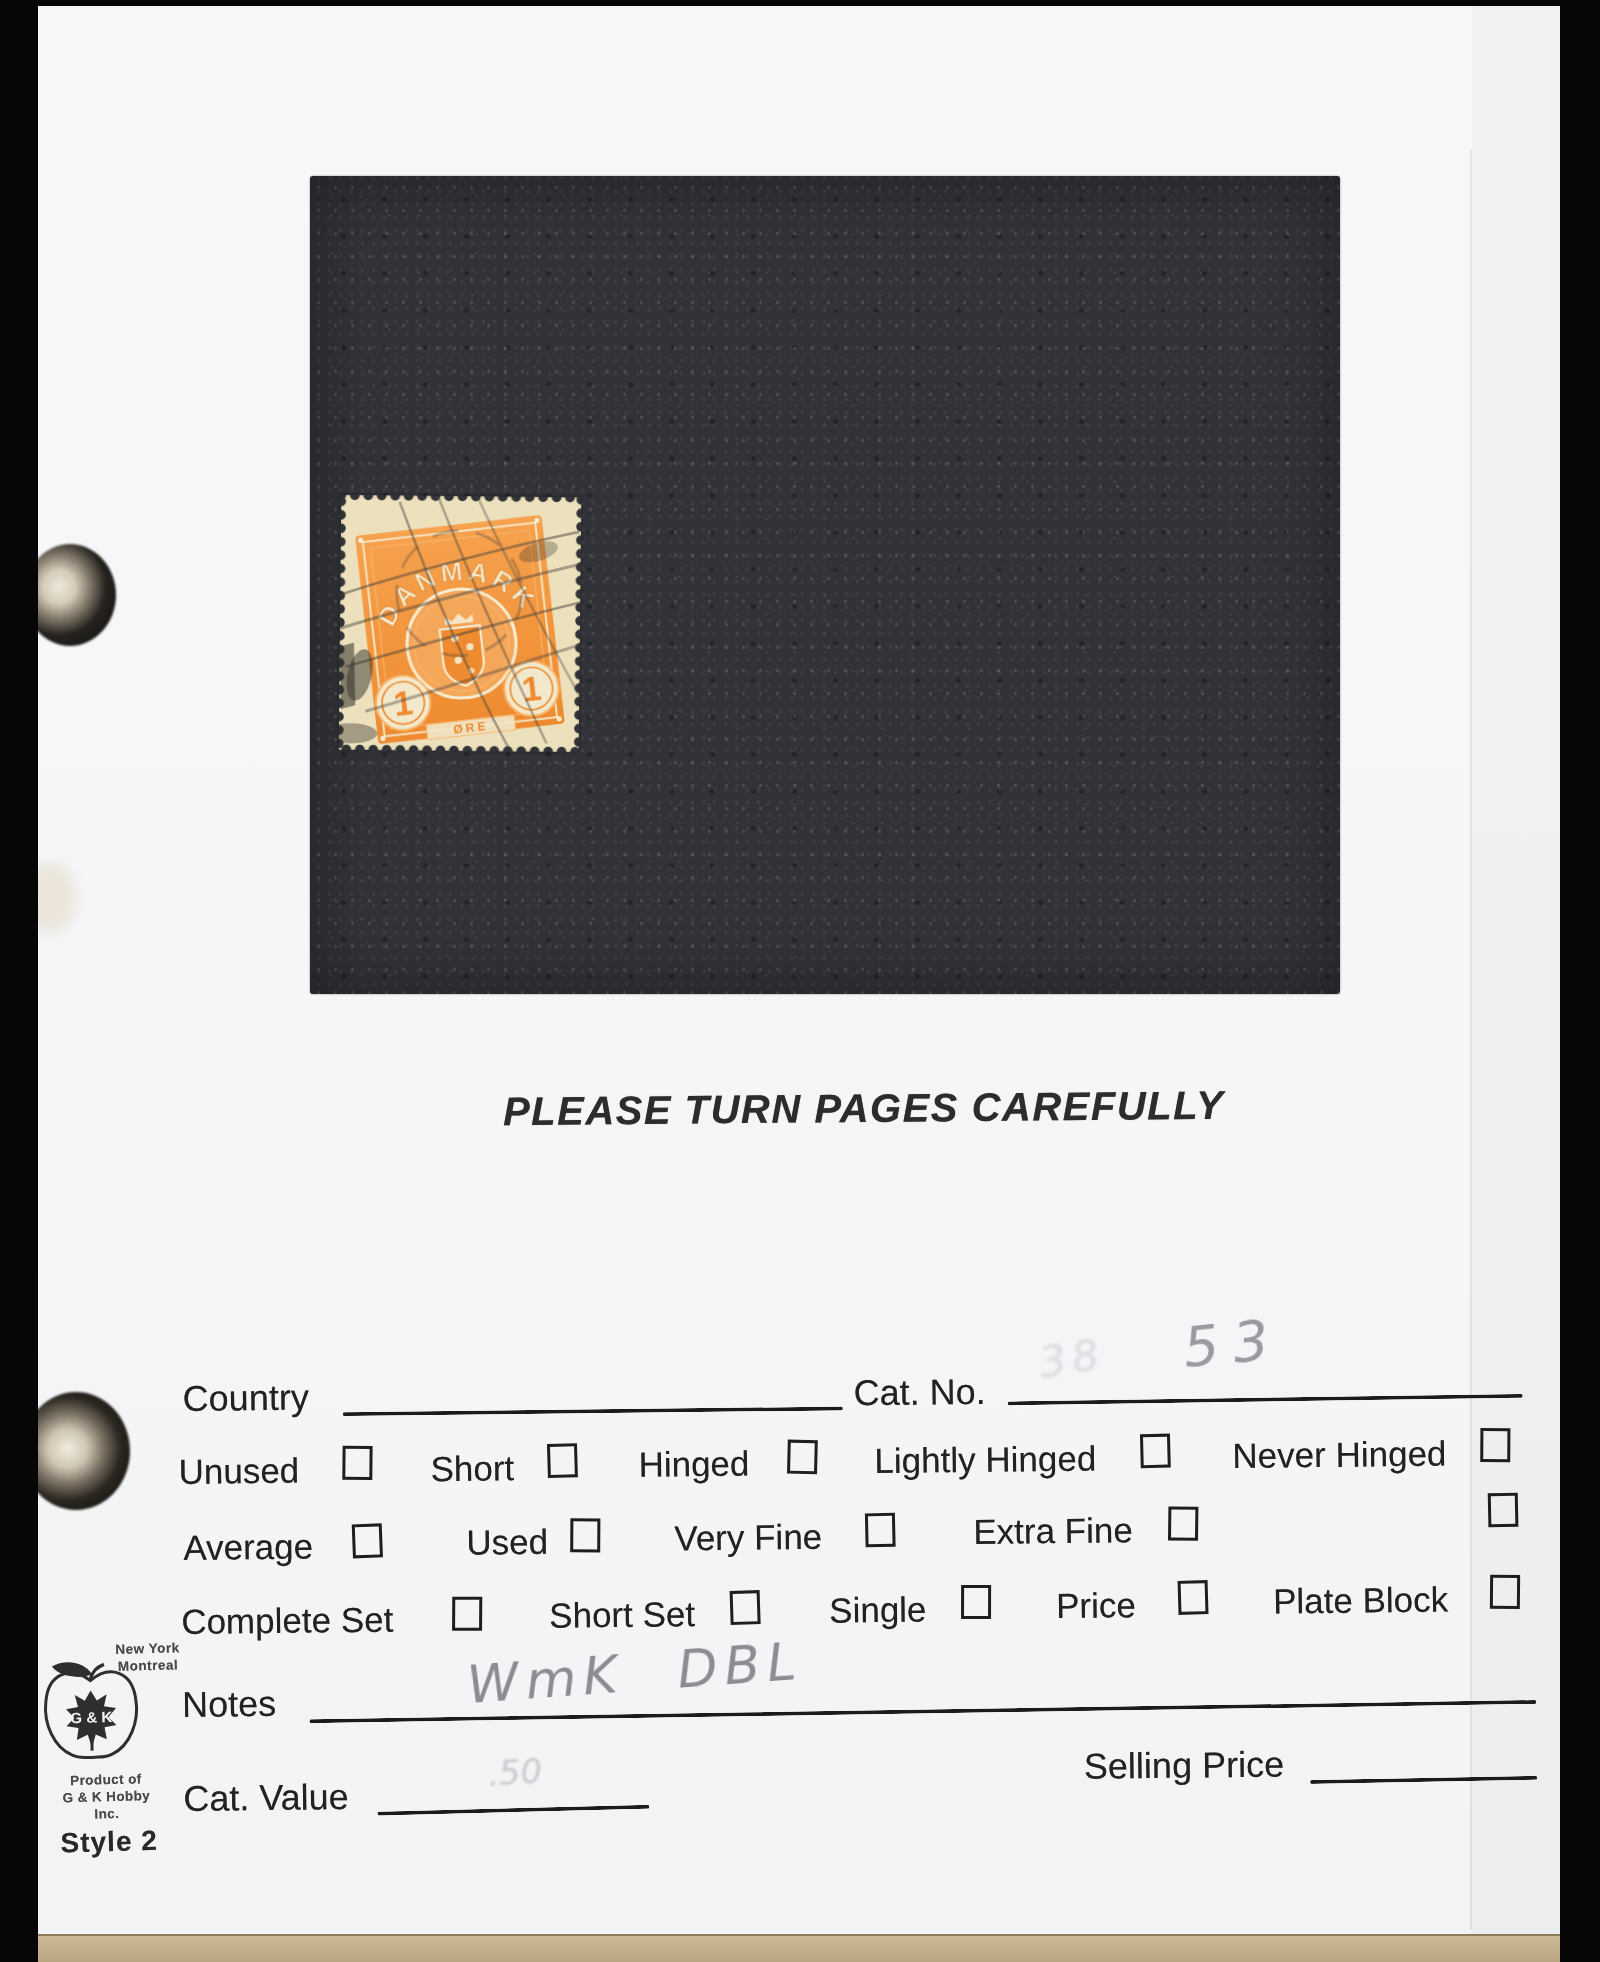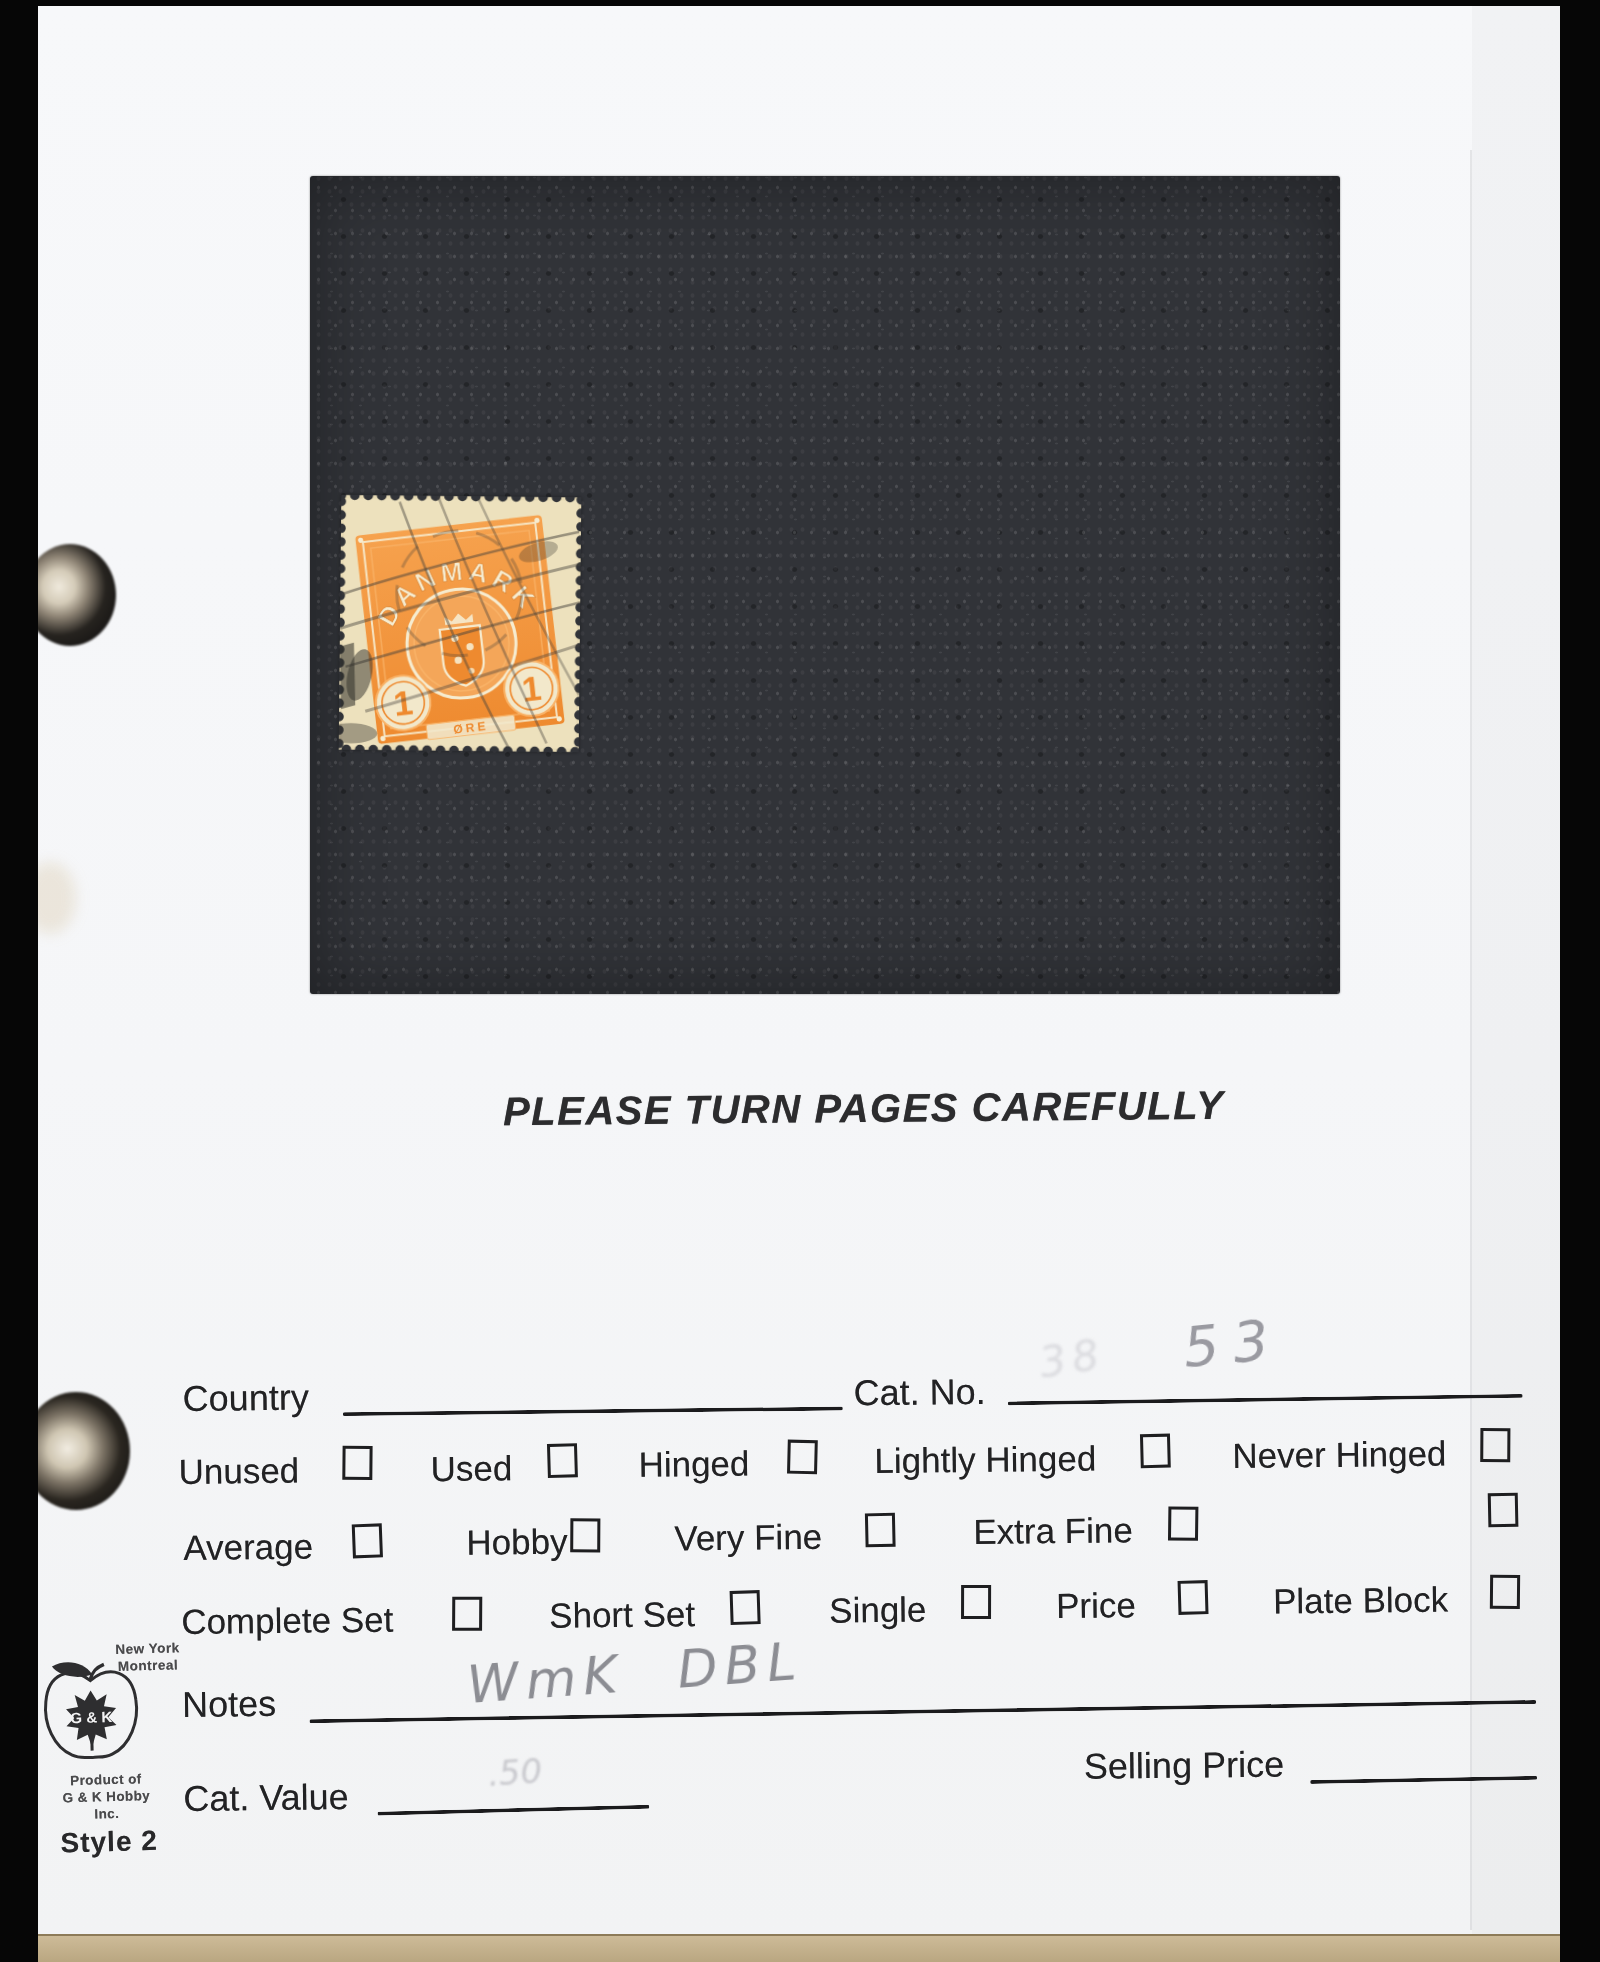--- a/index.html
+++ b/index.html
@@ -191,32 +191,32 @@
 
   <span class="flabel" style="left:185px;top:1378px">Country</span>
   <div class="uline" style="left:345px;top:1414px;width:500px"></div>
   <span class="flabel" style="left:856px;top:1380px">Cat. No.</span>
   <div class="uline" style="left:1010px;top:1410px;width:515px;transform:rotate(-0.2deg)"></div>
   <span class="hand hw-faint">38</span>
   <span class="hand hw-catno">53</span>
 
   <span class="flabel rowlabel" style="left:180px;top:1452px">Unused</span>
   <span class="cbx" style="left:344px;top:1448px;transform:rotate(1.2deg)"></span>
-  <span class="flabel rowlabel" style="left:432px;top:1452px">Used</span>
+  <span class="flabel rowlabel" style="left:432px;top:1452px">Short</span>
   <span class="cbx" style="left:549px;top:1448px;transform:rotate(-1deg)"></span>
   <span class="flabel rowlabel" style="left:640px;top:1450px">Hinged</span>
   <span class="cbx" style="left:789px;top:1447px;transform:rotate(2deg)"></span>
   <span class="flabel rowlabel" style="left:876px;top:1449px">Lightly Hinged</span>
   <span class="cbx" style="left:1142px;top:1445px;transform:rotate(-.8deg)"></span>
   <span class="flabel rowlabel" style="left:1234px;top:1448px">Never Hinged</span>
   <span class="cbx" style="left:1482px;top:1443px;transform:rotate(1deg)"></span>
 
   <span class="flabel rowlabel" style="left:184px;top:1528px">Average</span>
   <span class="cbx" style="left:353px;top:1526px;transform:rotate(-1.5deg)"></span>
-  <span class="flabel rowlabel" style="left:467px;top:1526px">Hobby</span>
+  <span class="flabel rowlabel" style="left:467px;top:1526px">Used</span>
   <span class="cbx" style="left:571px;top:1523px;transform:rotate(1deg)"></span>
   <span class="flabel rowlabel" style="left:675px;top:1524px">Very Fine</span>
   <span class="cbx" style="left:866px;top:1521px;transform:rotate(-.6deg)"></span>
   <span class="flabel rowlabel" style="left:974px;top:1521px">Extra Fine</span>
   <span class="cbx" style="left:1169px;top:1518px;transform:rotate(1.4deg)"></span>
   <span class="cbx" style="left:1489px;top:1508px;transform:rotate(-.5deg)"></span>
 
   <span class="flabel rowlabel" style="left:181px;top:1602px">Complete Set</span>
   <span class="cbx" style="left:452px;top:1600px;transform:rotate(1deg)"></span>
   <span class="flabel rowlabel" style="left:549px;top:1600px">Short Set</span>

